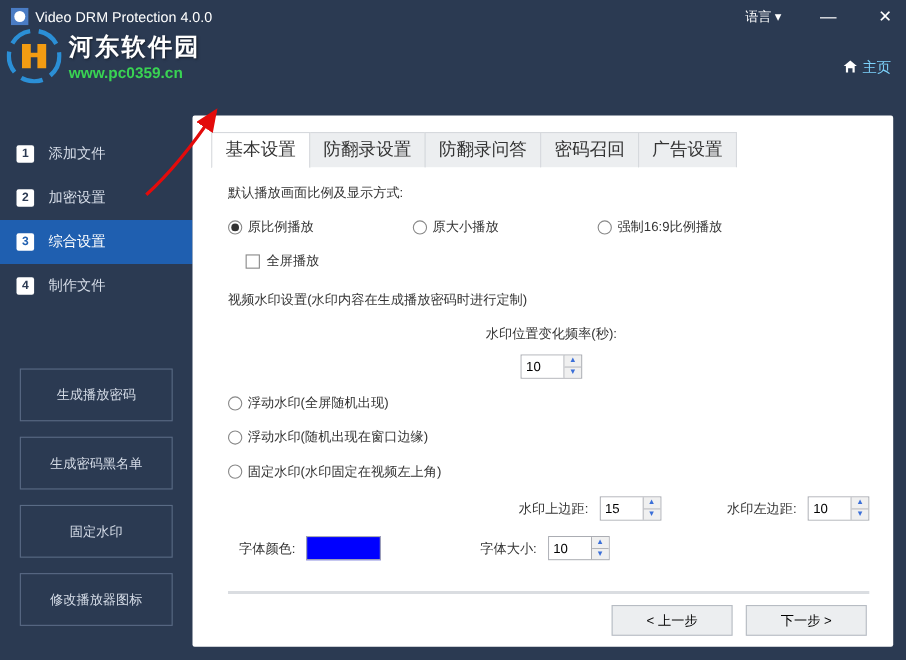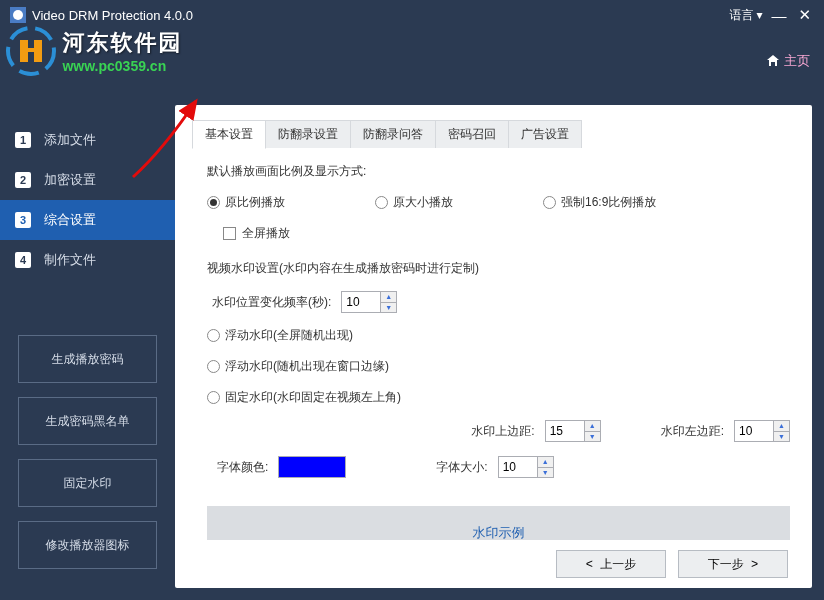--- a/index.html
+++ b/index.html
@@ -1,76 +1,76 @@
 <!DOCTYPE html>
 <html><head>
 <meta charset="utf-8">
 <style>
 * { margin: 0; padding: 0; box-sizing: border-box; font-family: "Microsoft YaHei", Arial, sans-serif; }
 body { width: 824px; height: 600px; background: #2b3a52; overflow: hidden; position: relative; }
 
 .titlebar { height: 30px; display: flex; align-items: center; padding: 0 10px; color: #fff; font-size: 13px; }
 .titlebar-icon { width: 16px; height: 16px; margin-right: 6px; }
 .titlebar-title { flex: 1; }
-.titlebar-right { display: flex; align-items: center; gap: 6px; font-size: 12px; margin-left: 28px; }
+.titlebar-right { display: flex; align-items: center; gap: 32px; font-size: 12px; margin-left: 28px; }
 .titlebar-right .lang { display: flex; align-items: center; gap: 3px; cursor: pointer; }
 .titlebar-right .min, .titlebar-right .close { cursor: pointer; font-size: 15px; padding: 0 3px; }
 
 .watermark { position: absolute; left: 6px; top: 26px; z-index: 10; pointer-events: none; }
 .wm-logo { width: 50px; height: 50px; display: inline-block; vertical-align: middle; }
 .wm-text { display: inline-block; vertical-align: middle; margin-left: 2px; }
 .wm-cn { color: #fff; font-size: 22px; font-weight: bold; text-shadow: 1px 1px 2px rgba(0,0,0,0.5); letter-spacing: 2px; }
 .wm-url { color: #39d353; font-size: 14px; font-weight: bold; }
 
-.homelink { position: absolute; right: 14px; top: 52px; color: #f9a8d4; font-size: 13px; display: flex; align-items: center; gap: 4px; cursor: pointer; }
+.homelink { position: absolute; right: 14px; top: 52px; color: #7dd3fc; font-size: 13px; display: flex; align-items: center; gap: 4px; cursor: pointer; }
 
 .main { display: flex; padding: 75px 12px 12px 0; height: calc(100% - 30px); }
 
 .sidebar { width: 175px; padding-top: 15px; }
 .step { display: flex; align-items: center; height: 40px; padding-left: 15px; color: #d6dde8; font-size: 13px; cursor: pointer; }
 .step.active { background: #1f5fb0; color: #fff; }
 .step-num { width: 16px; height: 16px; background: #fff; color: #2b3a52; font-size: 11px; font-weight: bold; display: flex; align-items: center; justify-content: center; margin-right: 13px; border-radius: 2px; }
 .step.active .step-num { color: #1f5fb0; }
 .side-buttons { margin-top: 55px; padding: 0 18px; display: flex; flex-direction: column; gap: 14px; }
 .side-btn { height: 48px; border: 1px solid #5a6b85; background: transparent; color: #d6dde8; font-size: 12px; cursor: pointer; }
 
 .panel { flex: 1; background: #fff; border-radius: 2px; padding: 15px 12px 10px 12px; position: relative; display: flex; flex-direction: column; }
 .tabs { display: flex; border-bottom: 1px solid transparent; margin-bottom: 14px; margin-left: 5px; }
-.tab { padding: 5px 12px; font-size: 12px; color: #333; background: #eceef0; border: 1px solid #d6d9dd; border-bottom: none; cursor: pointer; margin-right: -1px; }
+.tab { padding: 5px 12px; font-size: 16px; color: #333; background: #eceef0; border: 1px solid #d6d9dd; border-bottom: none; cursor: pointer; margin-right: -1px; }
 .tab.active { background: #fff; border-bottom: 1px solid #fff; margin-bottom: -1px; position: relative; z-index: 1; }
 
 .content { flex: 1; padding: 0 10px 12px 20px; font-size: 12px; color: #333; overflow: auto; }
 .section-label { margin-bottom: 14px; }
 .row { display: flex; align-items: center; margin-bottom: 14px; gap: 10px; }
 .row.radio-row { gap: 0; }
 .radio-item { display: flex; align-items: center; margin-right: 90px; gap: 5px; cursor: pointer; }
 .radio { width: 13px; height: 13px; border: 1px solid #888; border-radius: 50%; display: inline-flex; align-items: center; justify-content: center; }
 .radio.checked::after { content: ""; width: 7px; height: 7px; background: #333; border-radius: 50%; }
 .check { width: 13px; height: 13px; border: 1px solid #888; display: inline-block; }
 .check-row { display: flex; align-items: center; gap: 6px; margin-bottom: 18px; margin-left: 16px; cursor: pointer; }
 
-.indent { margin-left: 5px; }
+.indent { margin-left: 5px; flex-direction: column; }
 .spinner { display: inline-flex; align-items: center; border: 1px solid #abadb3; height: 22px; }
 .spinner input { border: none; width: 38px; height: 100%; padding: 0 4px; font-size: 12px; outline: none; }
 .spinner .sp-btns { display: flex; flex-direction: column; width: 16px; border-left: 1px solid #abadb3; height: 100%; }
 .sp-btn { flex: 1; background: #f0f0f0; display: flex; align-items: center; justify-content: center; font-size: 7px; color: #3b6fd8; cursor: pointer; border: none; }
 .sp-btn:first-child { border-bottom: 1px solid #abadb3; }
 
 .margins-row { display: flex; align-items: center; gap: 10px; margin-bottom: 14px; margin-left: 30px; justify-content: flex-end; }
 .margins-row .mlabel { min-width: auto; }
 .margins-row .gap2 { margin-left: 50px; }
 
 .font-row { display: flex; align-items: center; gap: 10px; margin-bottom: 28px; margin-left: 10px; }
 .color-box { width: 68px; height: 22px; background: #0000ff; border: 1px solid #abadb3; cursor: pointer; }
 .font-row .gap3 { margin-left: 80px; }
 
 .example-bar { background: #dadde1; height: 54px; display: flex; align-items: center; justify-content: center; color: #1f5fb0; font-size: 13px; margin: 4px 0 0 0; }
 
 .footer { display: flex; justify-content: flex-end; gap: 12px; padding: 10px 12px 0 0; }
-.nav-btn { width: 110px; height: 28px; background: #eceef0; border: 1px solid #b7bcc3; font-size: 12px; cursor: pointer; font-family: Liberation Mono, monospace; }
+.nav-btn { width: 110px; height: 28px; background: #eceef0; border: 1px solid #b7bcc3; font-size: 12px; cursor: pointer; }
 
 .arrow-annotation { position: absolute; left: 128px; top: 95px; z-index: 5; pointer-events: none; }
 </style>
 </head>
 <body>
 
 <div class="titlebar">
   <svg class="titlebar-icon" viewBox="0 0 16 16">
       <rect width="16" height="16" fill="#4a7cc4"></rect>
       <circle cx="8" cy="8" r="5" fill="#fff"></circle>

